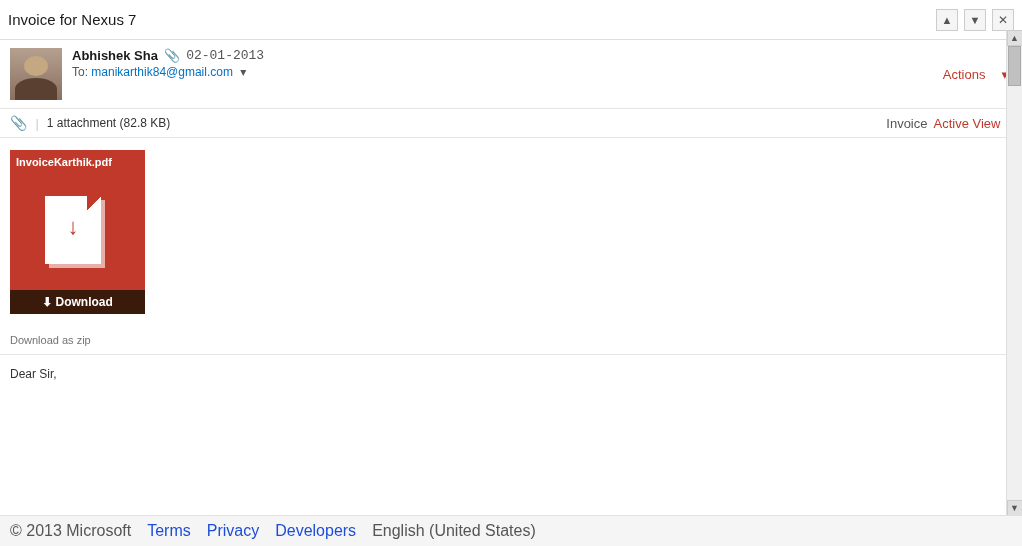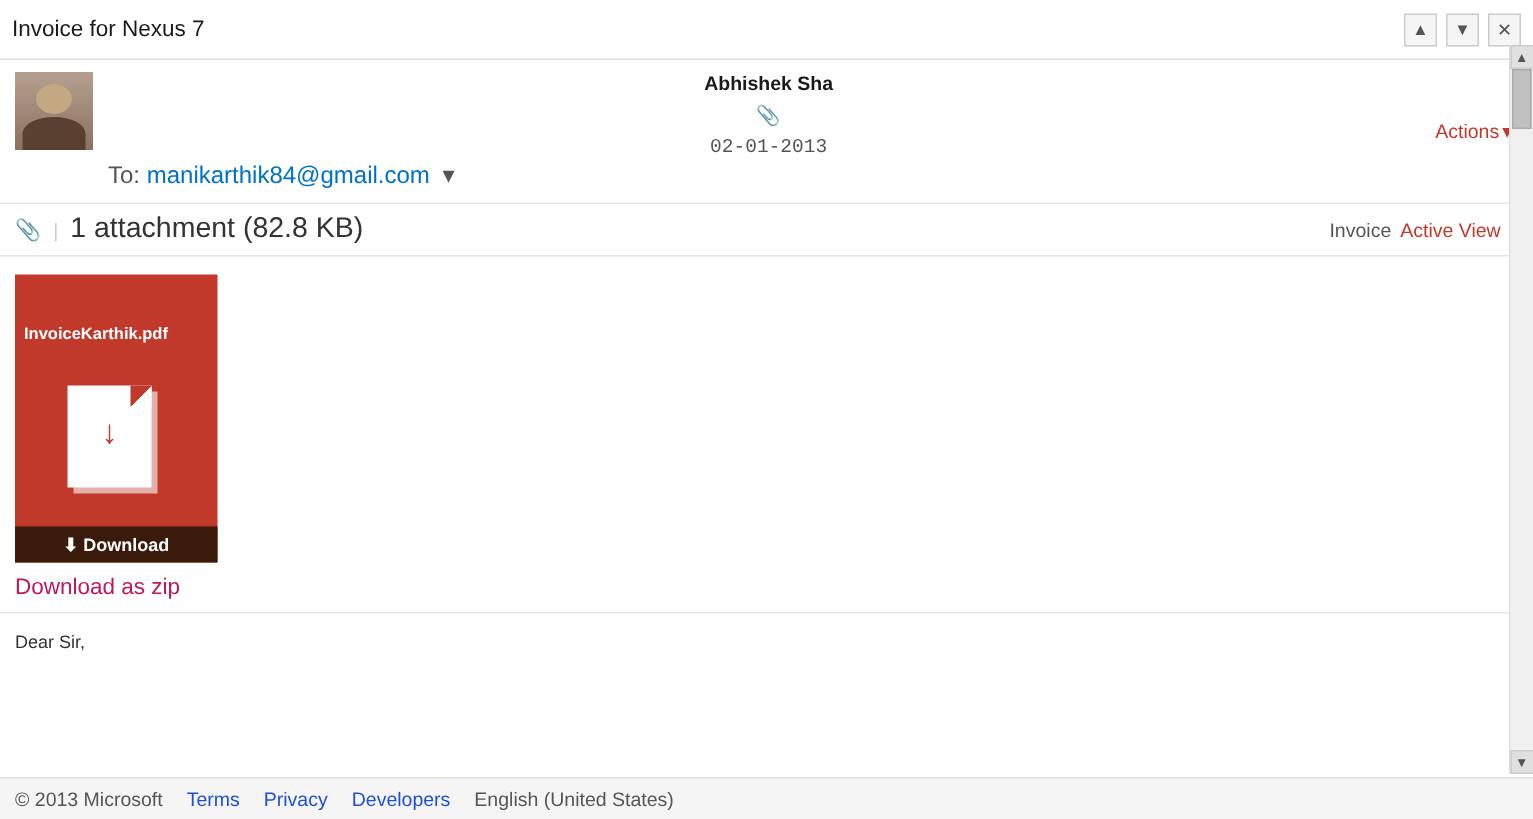--- a/index.html
+++ b/index.html
@@ -107,53 +107,52 @@
     }
 
     #email-meta {
       flex: 1;
     }
     #sender-line {
       display: flex;
       align-items: center;
       gap: 6px;
       flex-wrap: wrap;
-      flex-direction: column;
     }
     .sender-name {
       font-weight: bold;
       font-size: 13px;
       color: #1a1a1a;
     }
     .sender-email {
       color: #555;
       font-size: 13px;
     }
     .attachment-icon {
       color: #666;
       font-size: 13px;
     }
     .date {
       color: #555;
       font-size: 13px;
       font-family: Liberation Mono, monospace;
     }
     .to-line {
-      font-size: 16px;
+      font-size: 12px;
       color: #555;
       margin-top: 2px;
     }
     .to-line a { color: #0072c6; text-decoration: none; }
     #actions-btn {
       color: #c0392b;
       font-size: 13px;
       cursor: pointer;
       display: flex;
       align-items: center;
-      gap: 2px;
+      gap: 16px;
       margin-left: auto;
       padding: 2px 4px;
       white-space: nowrap;
       align-self: center;
     }
 
     
     #attachment-bar {
       display: flex;
       align-items: center;
@@ -164,21 +163,21 @@
     .attach-clip {
       color: #555;
       font-size: 14px;
       margin-right: 8px;
     }
     .attach-divider {
       color: #ccc;
       margin-right: 8px;
     }
     .attach-count {
-      font-size: 19px;
+      font-size: 12px;
       color: #333;
     }
     .attach-right {
       margin-left: auto;
       display: flex;
       align-items: center;
       gap: 6px;
       font-size: 13px;
     }
     .outlook-label {
@@ -206,21 +205,20 @@
       cursor: pointer;
       position: relative;
     }
     .pdf-thumb-inner {
       padding: 8px 8px 0 8px;
       height: 140px;
       position: relative;
       display: flex;
       align-items: center;
       justify-content: center;
-      margin-top: 28px;
     }
     .pdf-filename {
       position: absolute;
       top: 6px;
       left: 6px;
       font-size: 11px;
       color: #fff;
       font-weight: bold;
     }
     
@@ -268,43 +266,43 @@
       background: #3a1a0a;
       color: #fff;
       font-size: 12px;
       text-align: center;
       padding: 5px 0;
       cursor: pointer;
       font-weight: bold;
     }
 
     .download-as-zip {
-      margin-top: 8px;
-      font-size: 15px;
-      color: #be185d;
+      margin-top: 20px;
+      font-size: 11px;
+      color: #737373;
       cursor: pointer;
     }
 
     
     #email-body {
       padding: 12px 10px;
       font-size: 12px;
       color: #333;
       flex: 1;
     }
 
     
     #footer {
       position: absolute;
       bottom: 0;
       left: 0;
       right: 0;
       border-top: 1px solid #e0e0e0;
       padding: 6px 10px;
-      font-size: 13px;
+      font-size: 16px;
       color: #555;
       background: #f5f5f5;
       display: flex;
       align-items: center;
       gap: 16px;
     }
     #footer a {
       color: #1d4ed8;
       text-decoration: none;
     }

